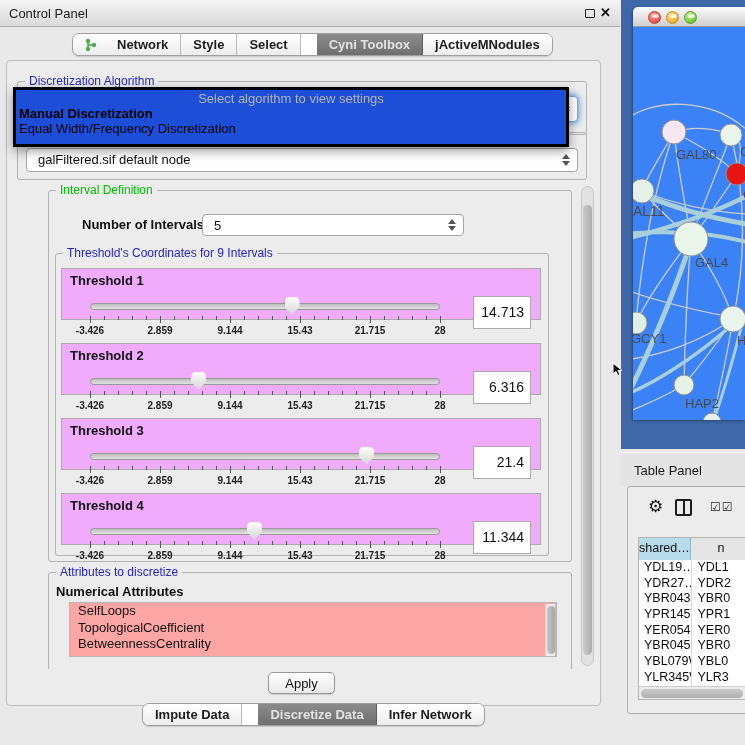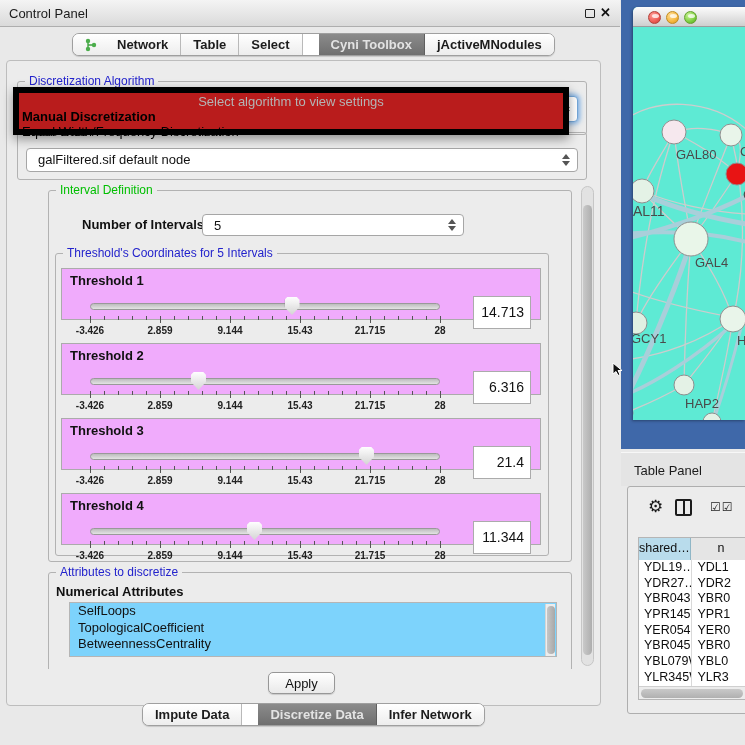--- a/index.html
+++ b/index.html
@@ -35,22 +35,22 @@
 
   .combo{position:absolute;background:#fff;border:1px solid #a6a6a6;border-radius:4px;
     box-shadow:inset 0 1px 0 #fff;font-size:13px;color:#111;}
   .combo .val{position:absolute;left:11px;top:3px;}
   .stepper{position:absolute;right:7px;top:50%;transform:translateY(-50%);width:8px;height:12px;}
   .stepper:before{content:"";position:absolute;left:0;top:0;border:4px solid transparent;border-bottom:5px solid #555;border-top:none;}
   .stepper:after{content:"";position:absolute;left:0;bottom:0;border:4px solid transparent;border-top:5px solid #555;border-bottom:none;}
   .combo.focus{border:1px solid #74a7d8;box-shadow:0 0 5px 2px rgba(96,160,228,.8);}
 
   
-  .popup{position:absolute;left:13px;top:87px;width:556px;height:48px;background:#b91c1c;
-    border:6px solid #000000;box-shadow:0 4px 10px rgba(0,0,0,.4);z-index:6;}
+  .popup{position:absolute;left:13px;top:87px;width:556px;height:60px;background:#1d4ed8;
+    border:3px solid #000000;box-shadow:0 4px 10px rgba(0,0,0,.4);z-index:6;}
   .popup-hint{position:absolute;left:0;top:1px;width:100%;text-align:center;font-size:13px;color:#b4b4b4;}
   .popup-opt{position:absolute;left:3px;font-size:13px;color:#000;white-space:nowrap;}
   .popup-opt.b{font-weight:bold;}
 
   
   .scrollview{position:absolute;left:12px;top:183px;width:566px;height:486px;overflow:hidden;}
   .vscroll{position:absolute;left:581px;top:186px;width:13px;height:480px;background:#e2e2e2;
     border:1px solid #c6c6c6;border-radius:7px;}
   .vthumb{position:absolute;left:1px;top:18px;width:9px;height:450px;border-radius:5px;
     background:linear-gradient(90deg,#c9c9c9,#aeaeae);}
@@ -72,21 +72,21 @@
   .attr-item{font-size:13px;color:#111;line-height:16.5px;padding-left:8px;white-space:nowrap;}
   .list-scroll{position:absolute;left:475px;top:1px;width:10px;height:52px;background:#ededed;border-left:1px solid #d5d5d5;}
   .list-thumb{position:absolute;left:1px;top:2px;width:8px;height:48px;border-radius:4px;background:linear-gradient(90deg,#c6c6c6,#a8a8a8);}
 
   .apply-btn{position:absolute;left:268px;top:672px;width:67px;height:22px;border:1px solid #979797;border-radius:5px;
     background:linear-gradient(#ffffff,#e9e9e9);font-size:13px;color:#111;text-align:center;line-height:20px;
     box-shadow:0 1px 1px rgba(0,0,0,.15);}
 
   
   .net-frame{position:absolute;left:621px;top:0;width:124px;height:449px;background:#3f68a9;}
-  .mac-win{position:absolute;left:12px;top:7px;width:112px;height:413px;background:#5eead4;border-radius:5px 0 0 0;
+  .mac-win{position:absolute;left:12px;top:7px;width:112px;height:413px;background:#3b82f6;border-radius:5px 0 0 0;
     box-shadow:-1px 1px 3px rgba(0,0,0,.35);}
   .mac-titlebar{position:absolute;left:0;top:0;width:112px;height:20px;border-radius:5px 0 0 0;
     background:linear-gradient(#fcfcfc,#cfcfcf);border-bottom:1px solid #9c9c9c;}
   .light{position:absolute;top:4px;width:13px;height:13px;border-radius:50%;}
   .light i{position:absolute;left:2.5px;top:1.5px;width:7px;height:4px;border-radius:50%;background:rgba(255,255,255,.75);}
   .net-svg{position:absolute;left:0;top:21px;}
 
   
   .tp-header{position:absolute;left:621px;top:452px;width:124px;height:34px;background:#e4e4e4;border-top:1px solid #f7f7f7;}
   .tp-title{position:absolute;left:13px;top:10px;font-size:13px;color:#1b1b1b;}
@@ -126,21 +126,21 @@
           <svg width="12" height="14">
             <line x1="3" y1="3" x2="3" y2="11" stroke="#3fa33f" stroke-width="1.4"></line>
             <line x1="3" y1="7" x2="9" y2="7" stroke="#3fa33f" stroke-width="1.4"></line>
             <circle cx="3" cy="3" r="2.2" fill="#4cae4c"></circle>
             <circle cx="3" cy="11" r="2.2" fill="#4cae4c"></circle>
             <circle cx="9" cy="7" r="2.2" fill="#4cae4c"></circle>
           </svg>
           <span>Network</span>
         </span>
         <span class="seg">
-          <span>Table</span>
+          <span>Style</span>
         </span>
         <span class="seg">
           <span>Select</span>
         </span>
         <span class="seg sel">
           <span>Cyni Toolbox</span>
         </span>
         <span class="seg">
           <span>jActiveMNodules</span>
         </span>
@@ -177,21 +177,21 @@
       <div class="groupbox" style="left:36px;top:7px;width:524px;height:372px;">
         <span class="grouplabel lbl-green">Interval Definition</span>
 
         <span class="bold13" style="left:33px;top:26px;">Number of Intervals</span>
         <div class="combo" style="left:153px;top:23px;width:262px;height:22px;">
           <span class="val">5</span>
           <span class="stepper"></span>
         </div>
 
         <div class="groupbox" style="left:6px;top:62px;width:494px;height:303px;">
-          <span class="grouplabel lbl-blue">Threshold's Coordinates for 5 Intervals</span>
+          <span class="grouplabel lbl-blue">Threshold's Coordinates for 9 Intervals</span>
           <div id="thresholds">
               <div class="threshold" style="left: 5px; top: 14px;">
                 <div class="th-label">Threshold 1</div>
                 <div class="th-slider">
                   <div class="track"></div>
                   <div class="thumb" style="left: 194.519px;"></div>
                   <div class="tick" style="left: 0px; height: 7px;"></div>
                   <div class="tick" style="left: 14px; height: 4px;"></div>
                   <div class="tick" style="left: 28px; height: 4px;"></div>
                   <div class="tick" style="left: 42px; height: 4px;"></div>
@@ -346,21 +346,21 @@
                 </div>
                 <div class="th-value">11.344</div>
               </div>
             </div>
         </div>
       </div>
 
       <div class="groupbox" style="left:36px;top:389px;width:524px;height:130px;">
         <span class="grouplabel lbl-blue">Attributes to discretize</span>
         <span class="bold13" style="left:7px;top:11px;">Numerical Attributes</span>
-        <div style="position:absolute;left:20px;top:29px;width:488px;height:55px;background:#7dd3fc;border:1px solid #b5b5b5;overflow:hidden;">
+        <div style="position:absolute;left:20px;top:29px;width:488px;height:55px;background:#fca5a5;border:1px solid #b5b5b5;overflow:hidden;">
           <div id="attrItems">
               <div class="attr-item">SelfLoops</div>
               <div class="attr-item">TopologicalCoefficient</div>
               <div class="attr-item">BetweennessCentrality</div>
             </div>
           <div class="list-scroll">
             <div class="list-thumb"></div>
           </div>
         </div>
       </div>

